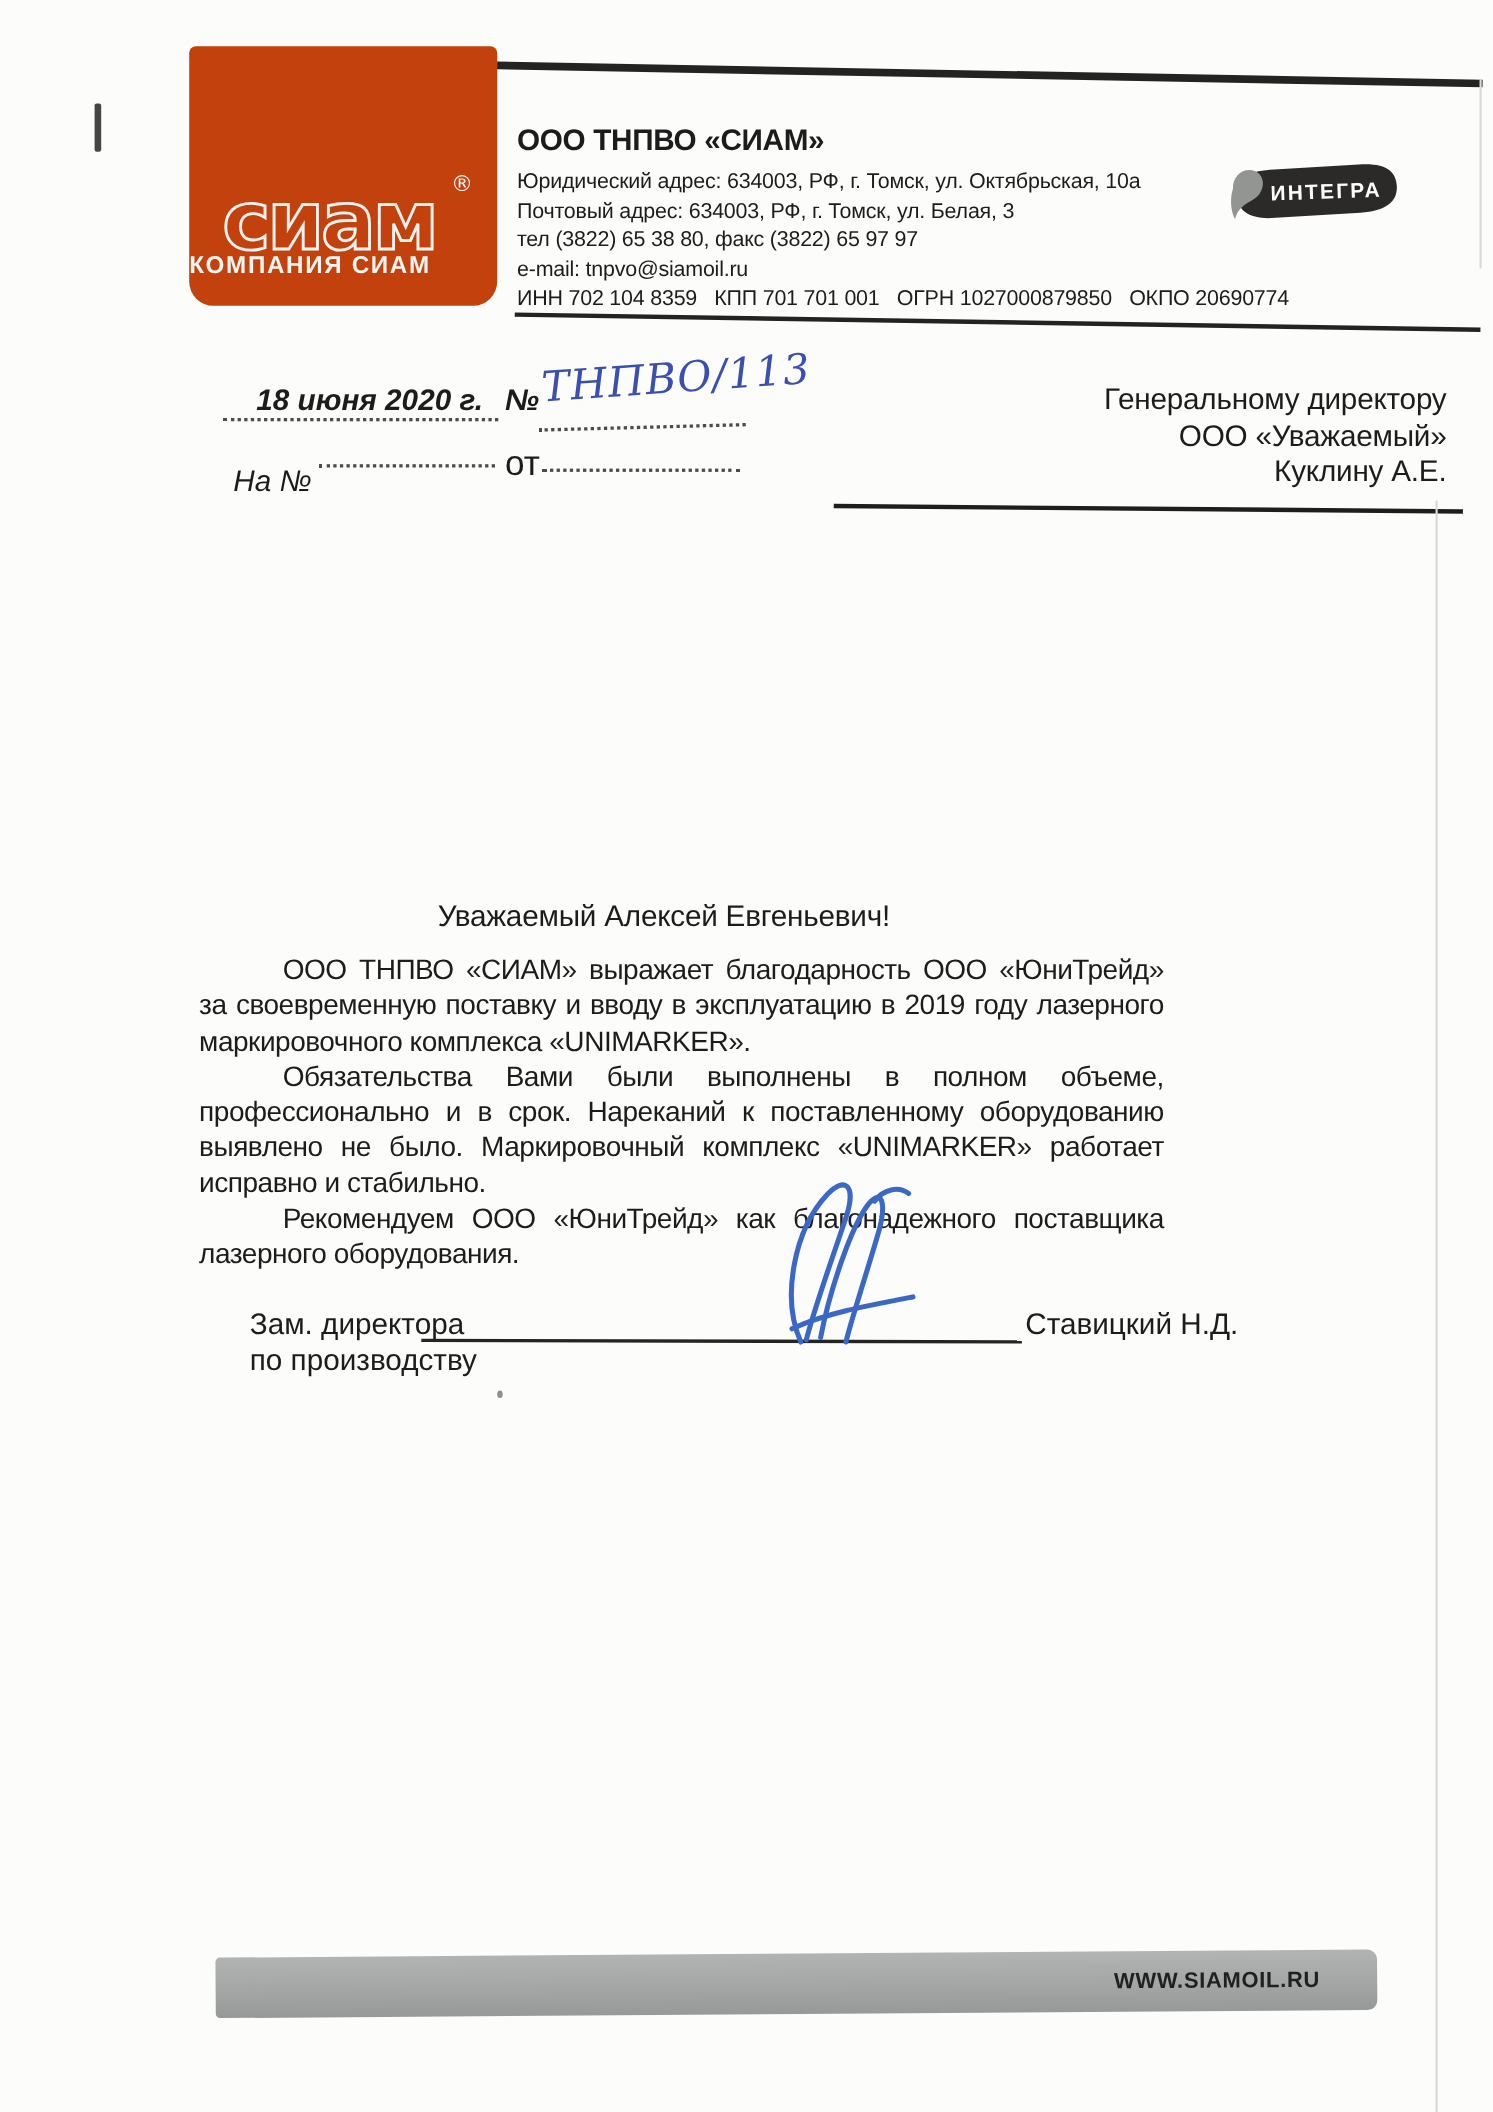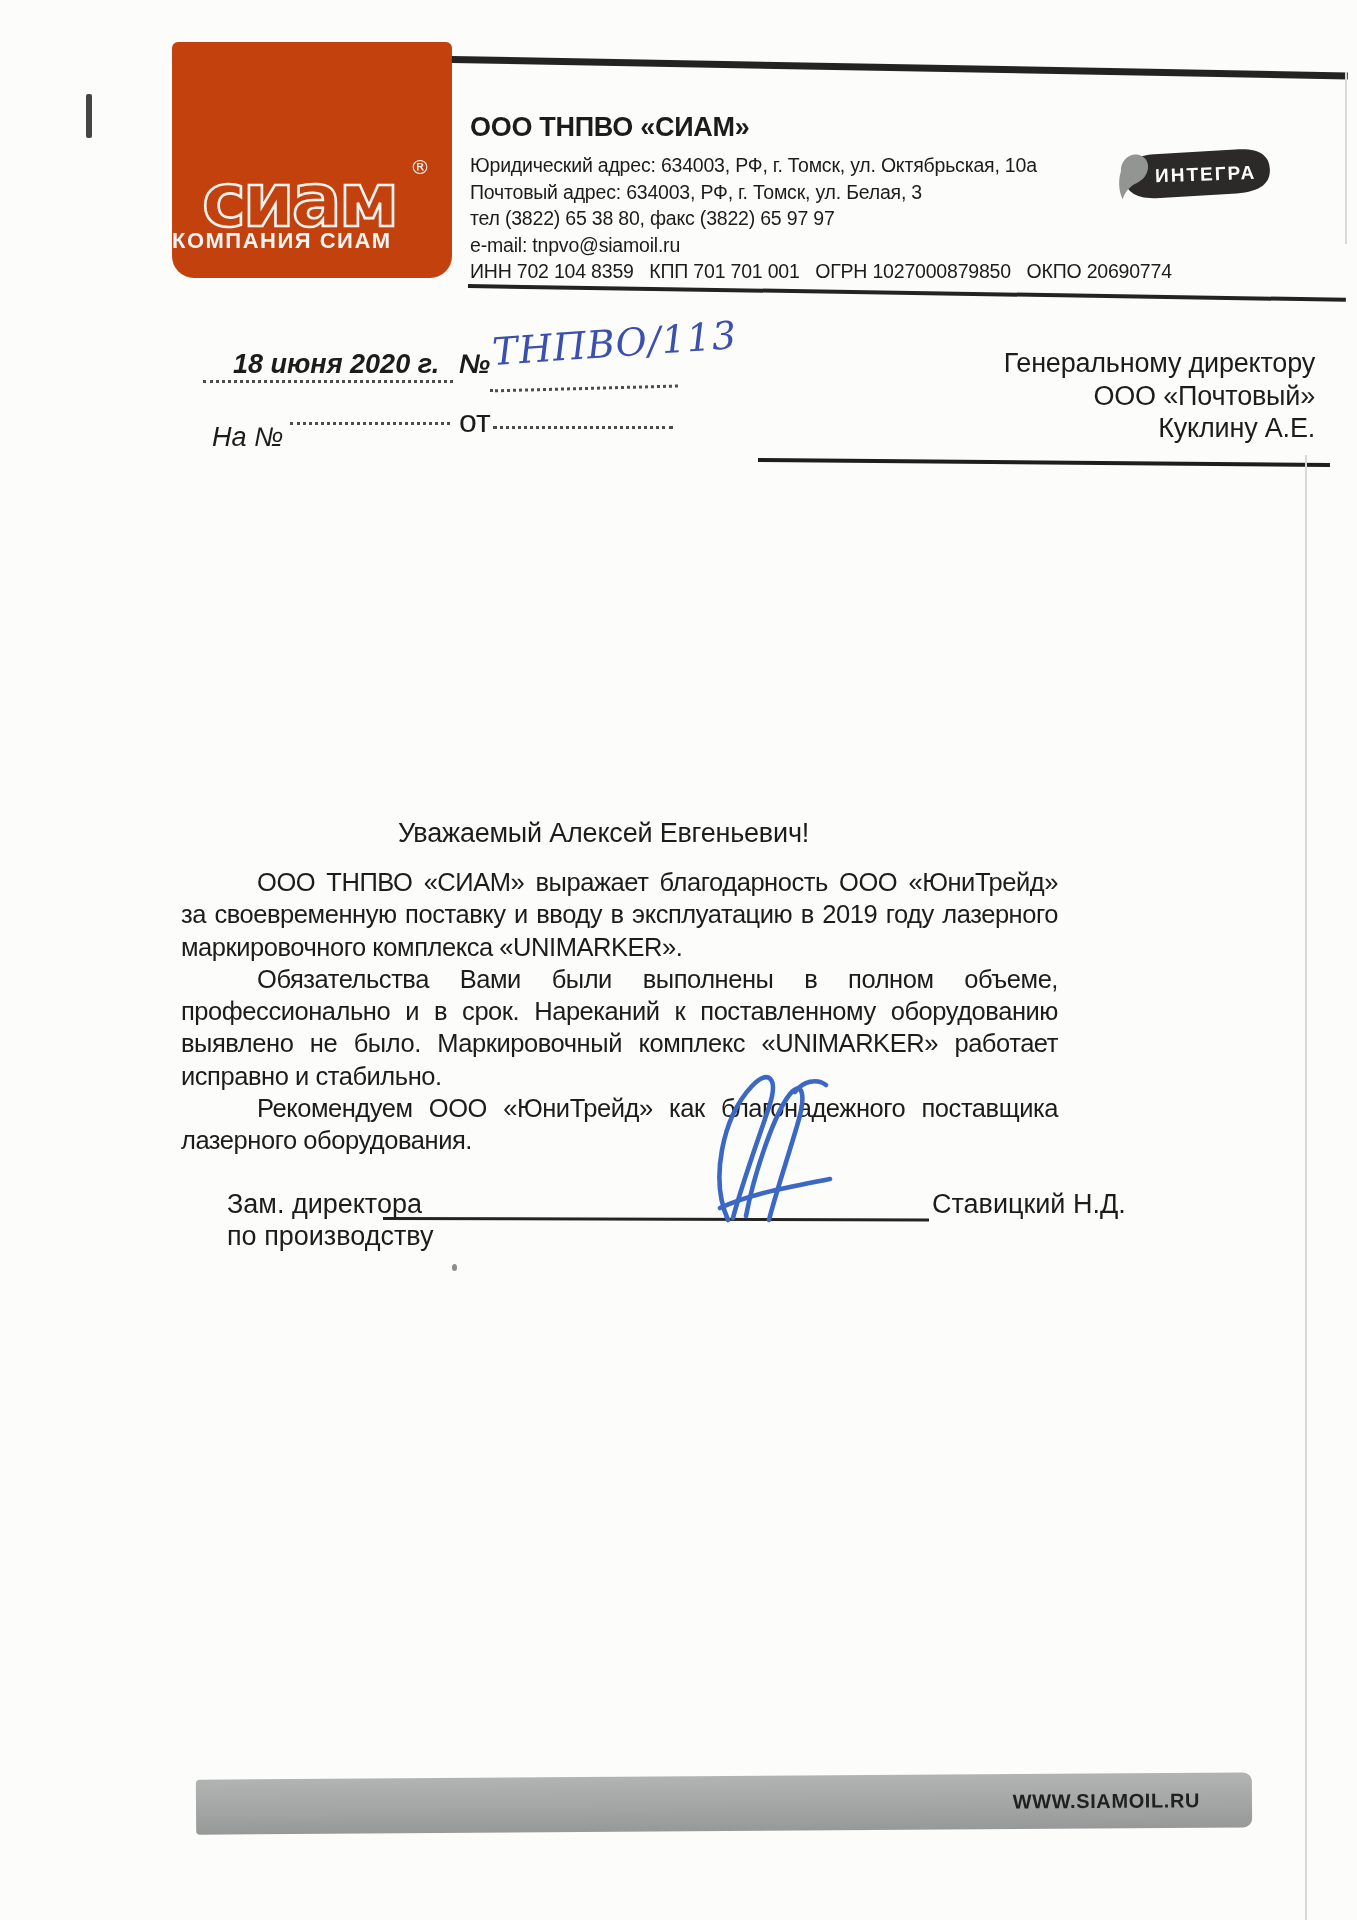--- a/index.html
+++ b/index.html
@@ -107,21 +107,21 @@
   <div class="num-label">№</div>
   <div class="num-value">ТНПВО/113</div>
   <div class="dotted u-num"></div>
   <div class="ref-na">На №</div>
   <div class="dotted u-na"></div>
   <div class="ref-ot">от</div>
   <div class="dotted u-ot"></div>
 
   <div class="recipient">
     <div>Генеральному директору</div>
-    <div>ООО «Почтовый»</div>
+    <div>ООО «Уважаемый»</div>
     <div>Куклину А.Е.</div>
   </div>
   <div class="rule rule-recipient"></div>
 
   <div class="salutation">Уважаемый Алексей Евгеньевич!</div>
   <div class="body-text">
     <p>ООО ТНПВО «СИАМ» выражает благодарность ООО «ЮниТрейд» за своевременную поставку и вводу в эксплуатацию в 2019 году лазерного маркировочного комплекса «UNIMARKER».</p>
     <p>Обязательства Вами были выполнены в полном объеме, профессионально и в срок. Нареканий к поставленному оборудованию выявлено не было. Маркировочный комплекс «UNIMARKER» работает исправно и стабильно.</p>
     <p>Рекомендуем ООО «ЮниТрейд» как благонадежного поставщика лазерного оборудования.</p>
   </div>

